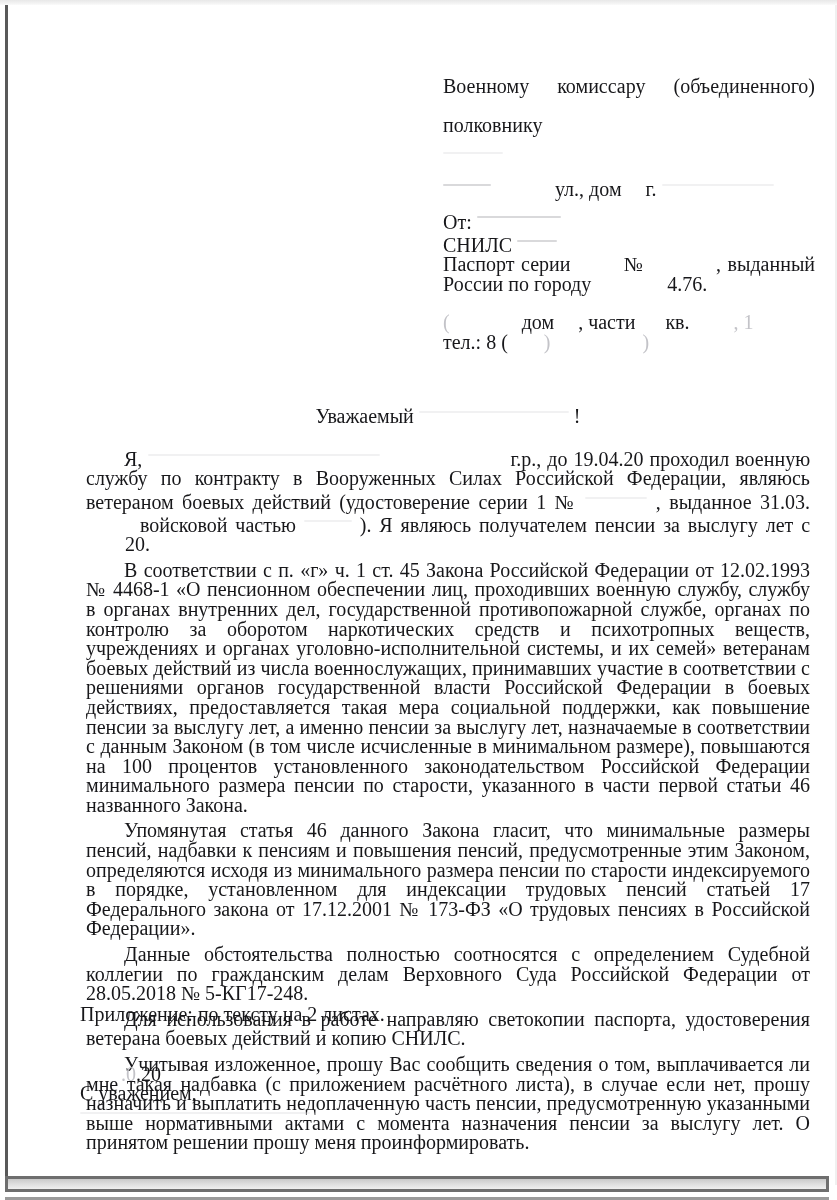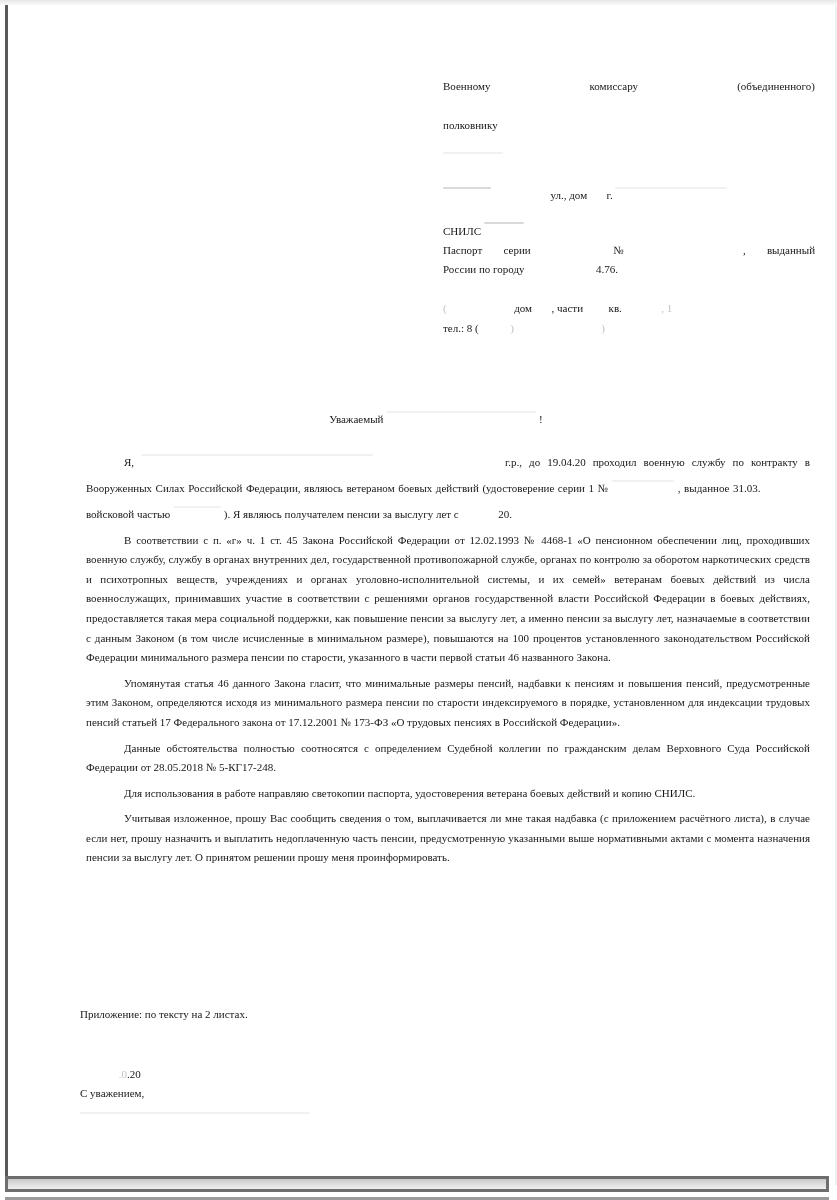--- a/index.html
+++ b/index.html
@@ -73,21 +73,21 @@
     width: 827px;
     height: 1163px;
     background: #ffffff;
     overflow: hidden;
   }
 
   
   .scan {
     color: #17171a;
     font-family: "Liberation Serif", "DejaVu Serif", serif;
-    font-size: 11px;
+    font-size: 20px;
     line-height: 19.6px;
     -webkit-font-smoothing: antialiased;
   }
 
   
   #addressee-block {
     position: absolute;
     left: 435px;
     top: 72px;
     width: 372px;
@@ -122,21 +122,21 @@
     border-radius: 1px;
   }
   .red.faint::after { opacity: .30; background: #cfcfd4; }
   .ghost {
     color: #c3c3c8;
   }
 
   
   #salutation {
     position: absolute;
-    left: 60px;
+    left: 72px;
     top: 398px;
     width: 736px;
     text-align: center;
   }
 
   
   #body {
     position: absolute;
     left: 72px;
     top: 435px;
@@ -202,20 +202,25 @@
         <span class="red" style="width:48px">&nbsp;</span>
         <span class="red faint" style="width:54px"></span>
         <span>ул., дом</span>
         <span class="red faint" style="width:14px"></span>
         <span>г.</span>
         <span class="red faint" style="width:112px">&nbsp;</span>
       </div>
 
       <div class="block-gap-sm"></div>
 
+      <div class="addr-line">
+        <span>От:</span>
+        <span class="red" style="width:84px">&nbsp;</span>
+        <span class="red faint" style="width:150px;margin-left:20px"></span>
+      </div>
 
       <div class="addr-line">
         <span>СНИЛС</span>
         <span class="red" style="width:40px">&nbsp;</span>
       </div>
 
       <div class="addr-line spread">
         <span>Паспорт</span>
         <span>серии</span>
         <span class="red faint" style="width:40px"></span>

